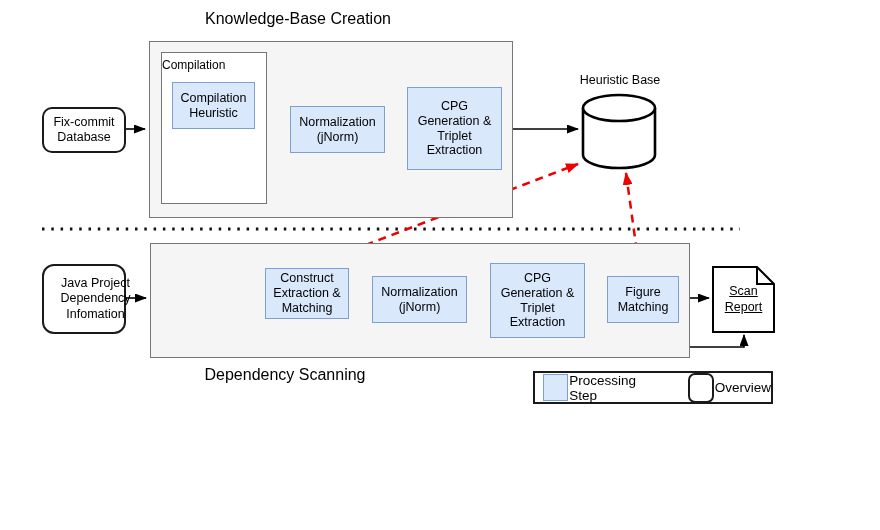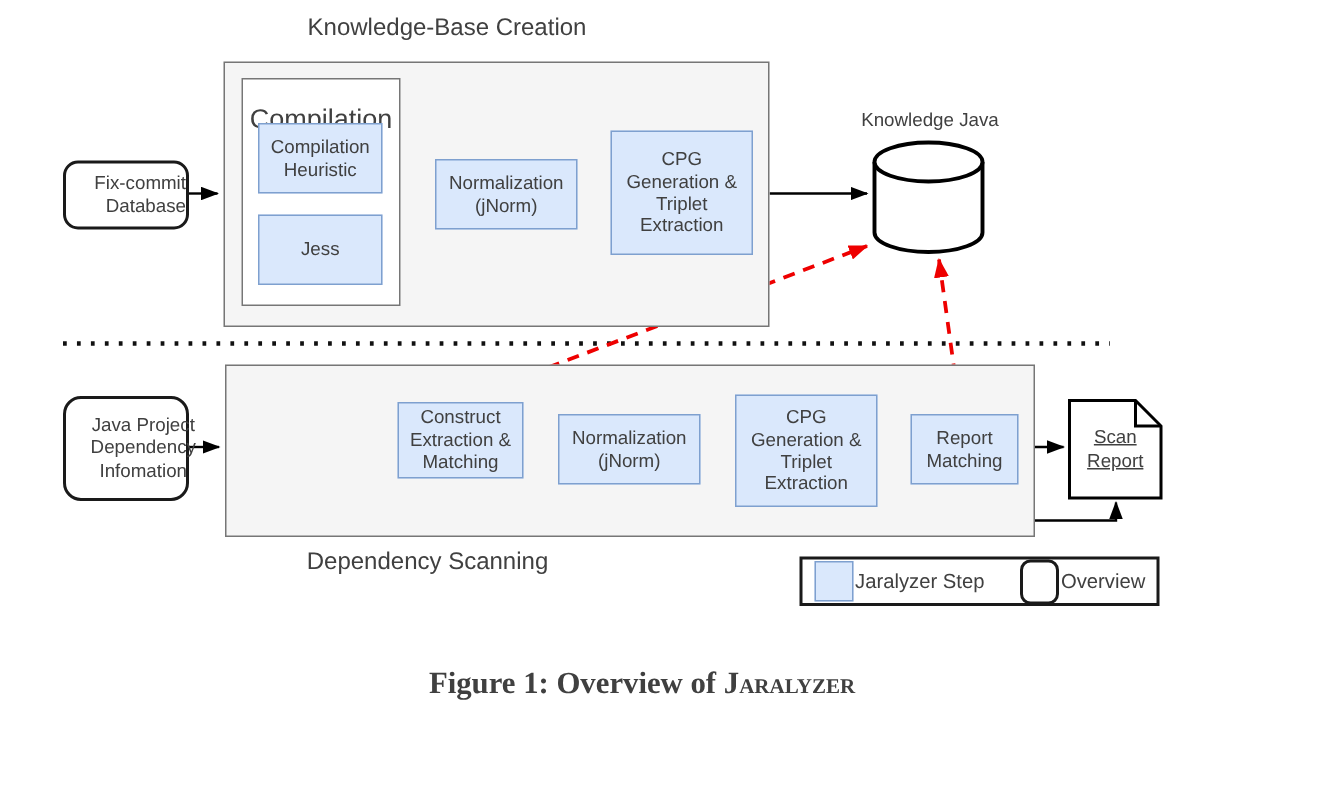--- a/index.html
+++ b/index.html
@@ -1,24 +1,24 @@
 <!DOCTYPE html>
 <html><head>
 <meta charset="utf-8">
 <style>
   html,body{margin:0;padding:0;background:#ffffff;}
   .figure{position:relative;width:880px;height:530px;background:#fff;
-          font-family:"Liberation Sans", sans-serif;color:#404040;overflow:hidden;}
+          font-family:"Liberation Sans", sans-serif;color:#000000;overflow:hidden;}
   .abs{position:absolute;box-sizing:border-box;}
   .svglayer{position:absolute;left:0;top:0;width:880px;height:530px;pointer-events:none;}
   .process{background:#dae8fc;border:1px solid #7ea0cf;display:flex;align-items:center;
            justify-content:center;text-align:center;font-size:12.5px;line-height:1.18;padding:2px;}
   .container-box{background:#f5f5f5;border:1.5px solid #767676;}
   .group-box{background:#ffffff;border:1.5px solid #767676;}
-  .group-label{position:absolute;left:0;top:16px;width:100%;text-align:center;font-size:18px;}
+  .group-label{position:absolute;left:0;top:5px;width:100%;text-align:left;font-size:12px;}
   .artifact-box{background:#ffffff;border:2px solid #1a1a1a;display:flex;align-items:center;
                 justify-content:center;text-align:center;font-size:12.5px;line-height:1.22;}
   .section-title{font-size:16px;text-align:center;}
   .small-label{font-size:12.5px;text-align:center;}
   .doc-text{display:flex;align-items:center;justify-content:center;text-align:center;
             font-size:12.5px;line-height:1.25;text-decoration:underline;}
   .legend{display:flex;align-items:center;background:#fff;border:2px solid #1a1a1a;
           font-size:13.5px;padding-left:8px;}
   .legend-swatch{width:24px;height:25px;background:#dae8fc;border:1px solid #7ea0cf;margin-right:1px;}
   .legend-artifact{width:22px;height:26px;background:#fff;border:2px solid #1a1a1a;
@@ -69,59 +69,55 @@
     </g>
 
     <g>
       <path d="M713,267 L757,267 L774,284 L774,332 L713,332 Z" fill="#ffffff" stroke="#000" stroke-width="2"></path>
       <path d="M757,267 L757,284 L774,284" fill="none" stroke="#000" stroke-width="2"></path>
     </g>
   </svg>
 
   <div class="abs section-title" style="left:88px;top:10px;width:420px;">Knowledge-Base Creation</div>
 
-  <div class="abs artifact-box" style="left:42px;top:107px;width:84px;height:46px;border-radius:10px;text-align:right;">Fix-commit Database</div>
+  <div class="abs artifact-box" style="left:42px;top:107px;width:84px;height:46px;border-radius:10px;">Fix-commit Database</div>
 
   <div class="abs container-box" style="left:149px;top:41px;width:364px;height:177px;"></div>
 
   <div class="abs group-box" style="left:161px;top:52px;width:106px;height:152px;">
     <div class="group-label">Compilation</div>
   </div>
 
   <div class="abs process" style="left:172px;top:82px;width:83px;height:47px;">Compilation Heuristic</div>
 
-  <div class="abs process" style="left:172px;top:143px;width:83px;height:47px;">Jess</div>
 
   <div class="abs process" style="left:290px;top:106px;width:95px;height:47px;">Normalization (jNorm)</div>
 
   <div class="abs process" style="left:407px;top:87px;width:95px;height:83px;">CPG Generation &amp; Triplet Extraction</div>
 
-  <div class="abs small-label" style="left:555px;top:73px;width:130px;">Knowledge Java</div>
+  <div class="abs small-label" style="left:555px;top:73px;width:130px;">Heuristic Base</div>
 
   <div class="abs artifact-box" style="left:42px;top:264px;width:84px;height:70px;border-radius:12px;padding-left:23px;">Java Project Dependency Infomation</div>
 
   <div class="abs container-box" style="left:150px;top:243px;width:540px;height:115px;"></div>
 
 
   <div class="abs process" style="left:265px;top:268px;width:84px;height:51px;">Construct Extraction &amp; Matching</div>
 
   <div class="abs process" style="left:372px;top:276px;width:95px;height:47px;">Normalization (jNorm)</div>
 
   <div class="abs process" style="left:490px;top:263px;width:95px;height:75px;">CPG Generation &amp; Triplet Extraction</div>
 
-  <div class="abs process" style="left:607px;top:276px;width:72px;height:47px;">Report Matching</div>
+  <div class="abs process" style="left:607px;top:276px;width:72px;height:47px;">Figure Matching</div>
 
   <div class="abs doc-text" style="left:713px;top:270px;width:61px;height:60px;">Scan Report</div>
 
   <div class="abs section-title" style="left:154px;top:366px;width:262px;">Dependency Scanning</div>
 
   <div class="abs legend" style="left:533px;top:371px;width:240px;height:33px;">
     <span class="legend-swatch"></span>
-    <span>Jaralyzer Step</span>
+    <span>Processing Step</span>
     <span class="legend-artifact"></span>
     <span>Overview</span>
   </div>
 
-  <div class="abs caption" style="left:0px;top:445px;width:856px;">
-    <span>Figure 1: Overview of </span><span class="brand">Jaralyzer</span>
-  </div>
 
 </div>
 
 </body></html>

